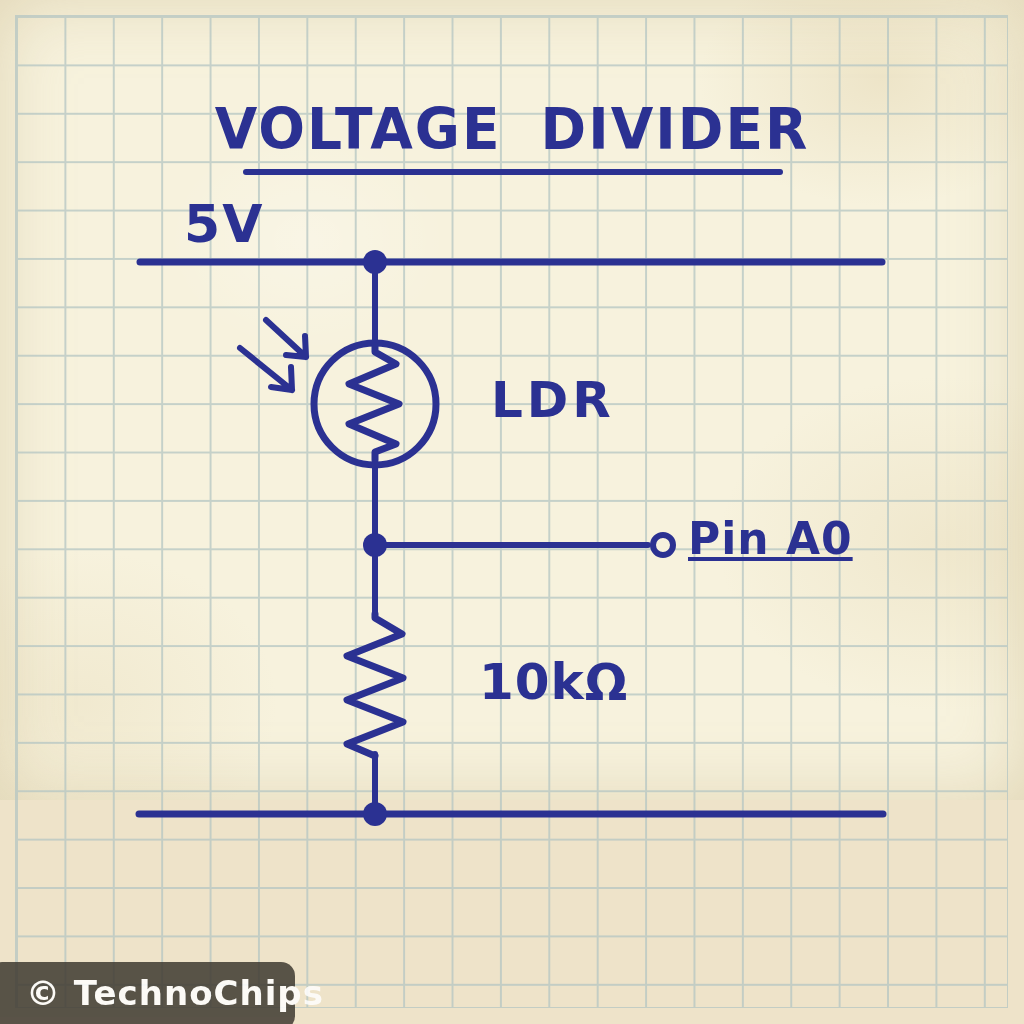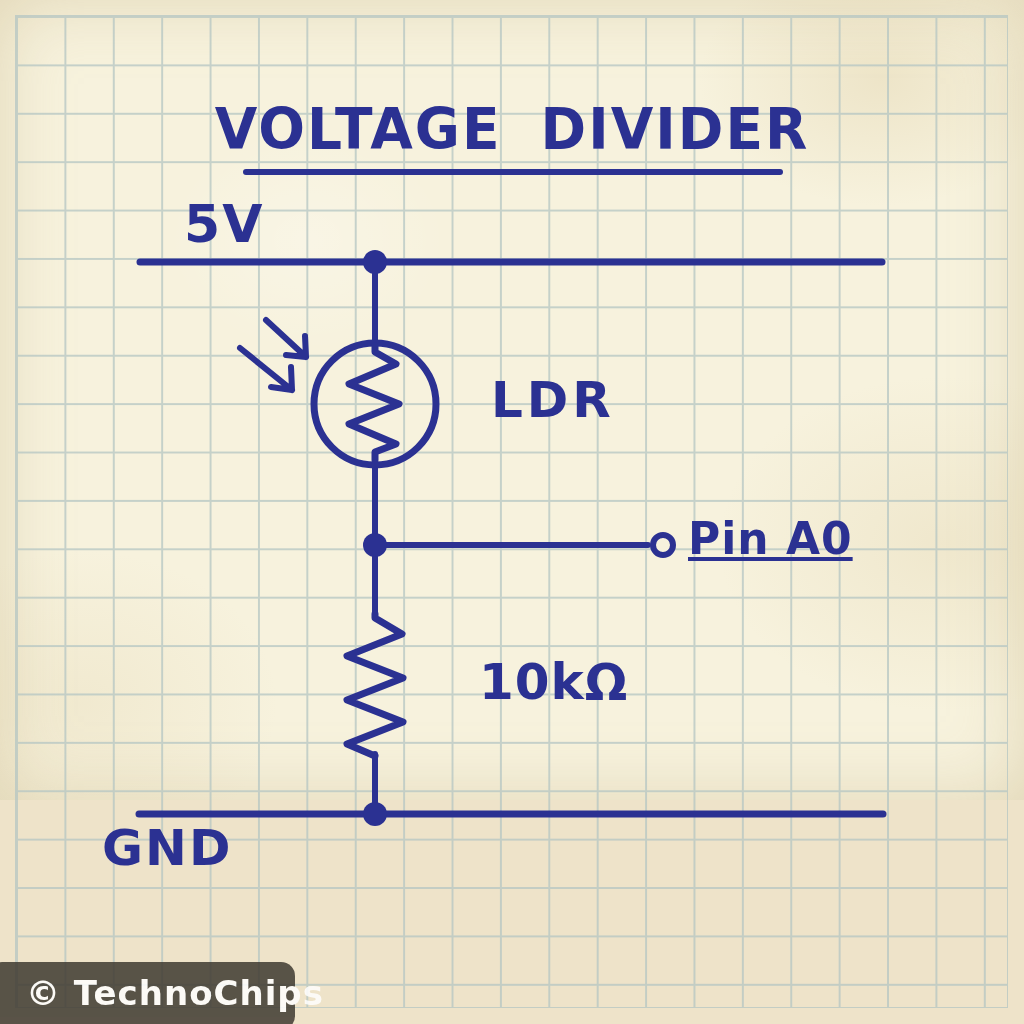--- a/index.html
+++ b/index.html
@@ -98,18 +98,17 @@
     <circle class="fill-ink" cx="375" cy="262" r="12"></circle>
     <circle class="fill-ink" cx="375" cy="545" r="12"></circle>
     <circle class="fill-ink" cx="375" cy="814" r="12"></circle>
   </svg>
 
   <div class="lbl title">VOLTAGE DIVIDER</div>
   <div class="lbl lbl-5v">5V</div>
   <div class="lbl lbl-ldr">LDR</div>
   <div class="lbl lbl-pin">Pin A0</div>
   <div class="lbl lbl-res">10kΩ</div>
-  <div class="lbl lbl-gnd">GND</div>
 
   <div class="watermark">
     <span>© TechnoChips</span>
   </div>
 </div>
 
 </body></html>

